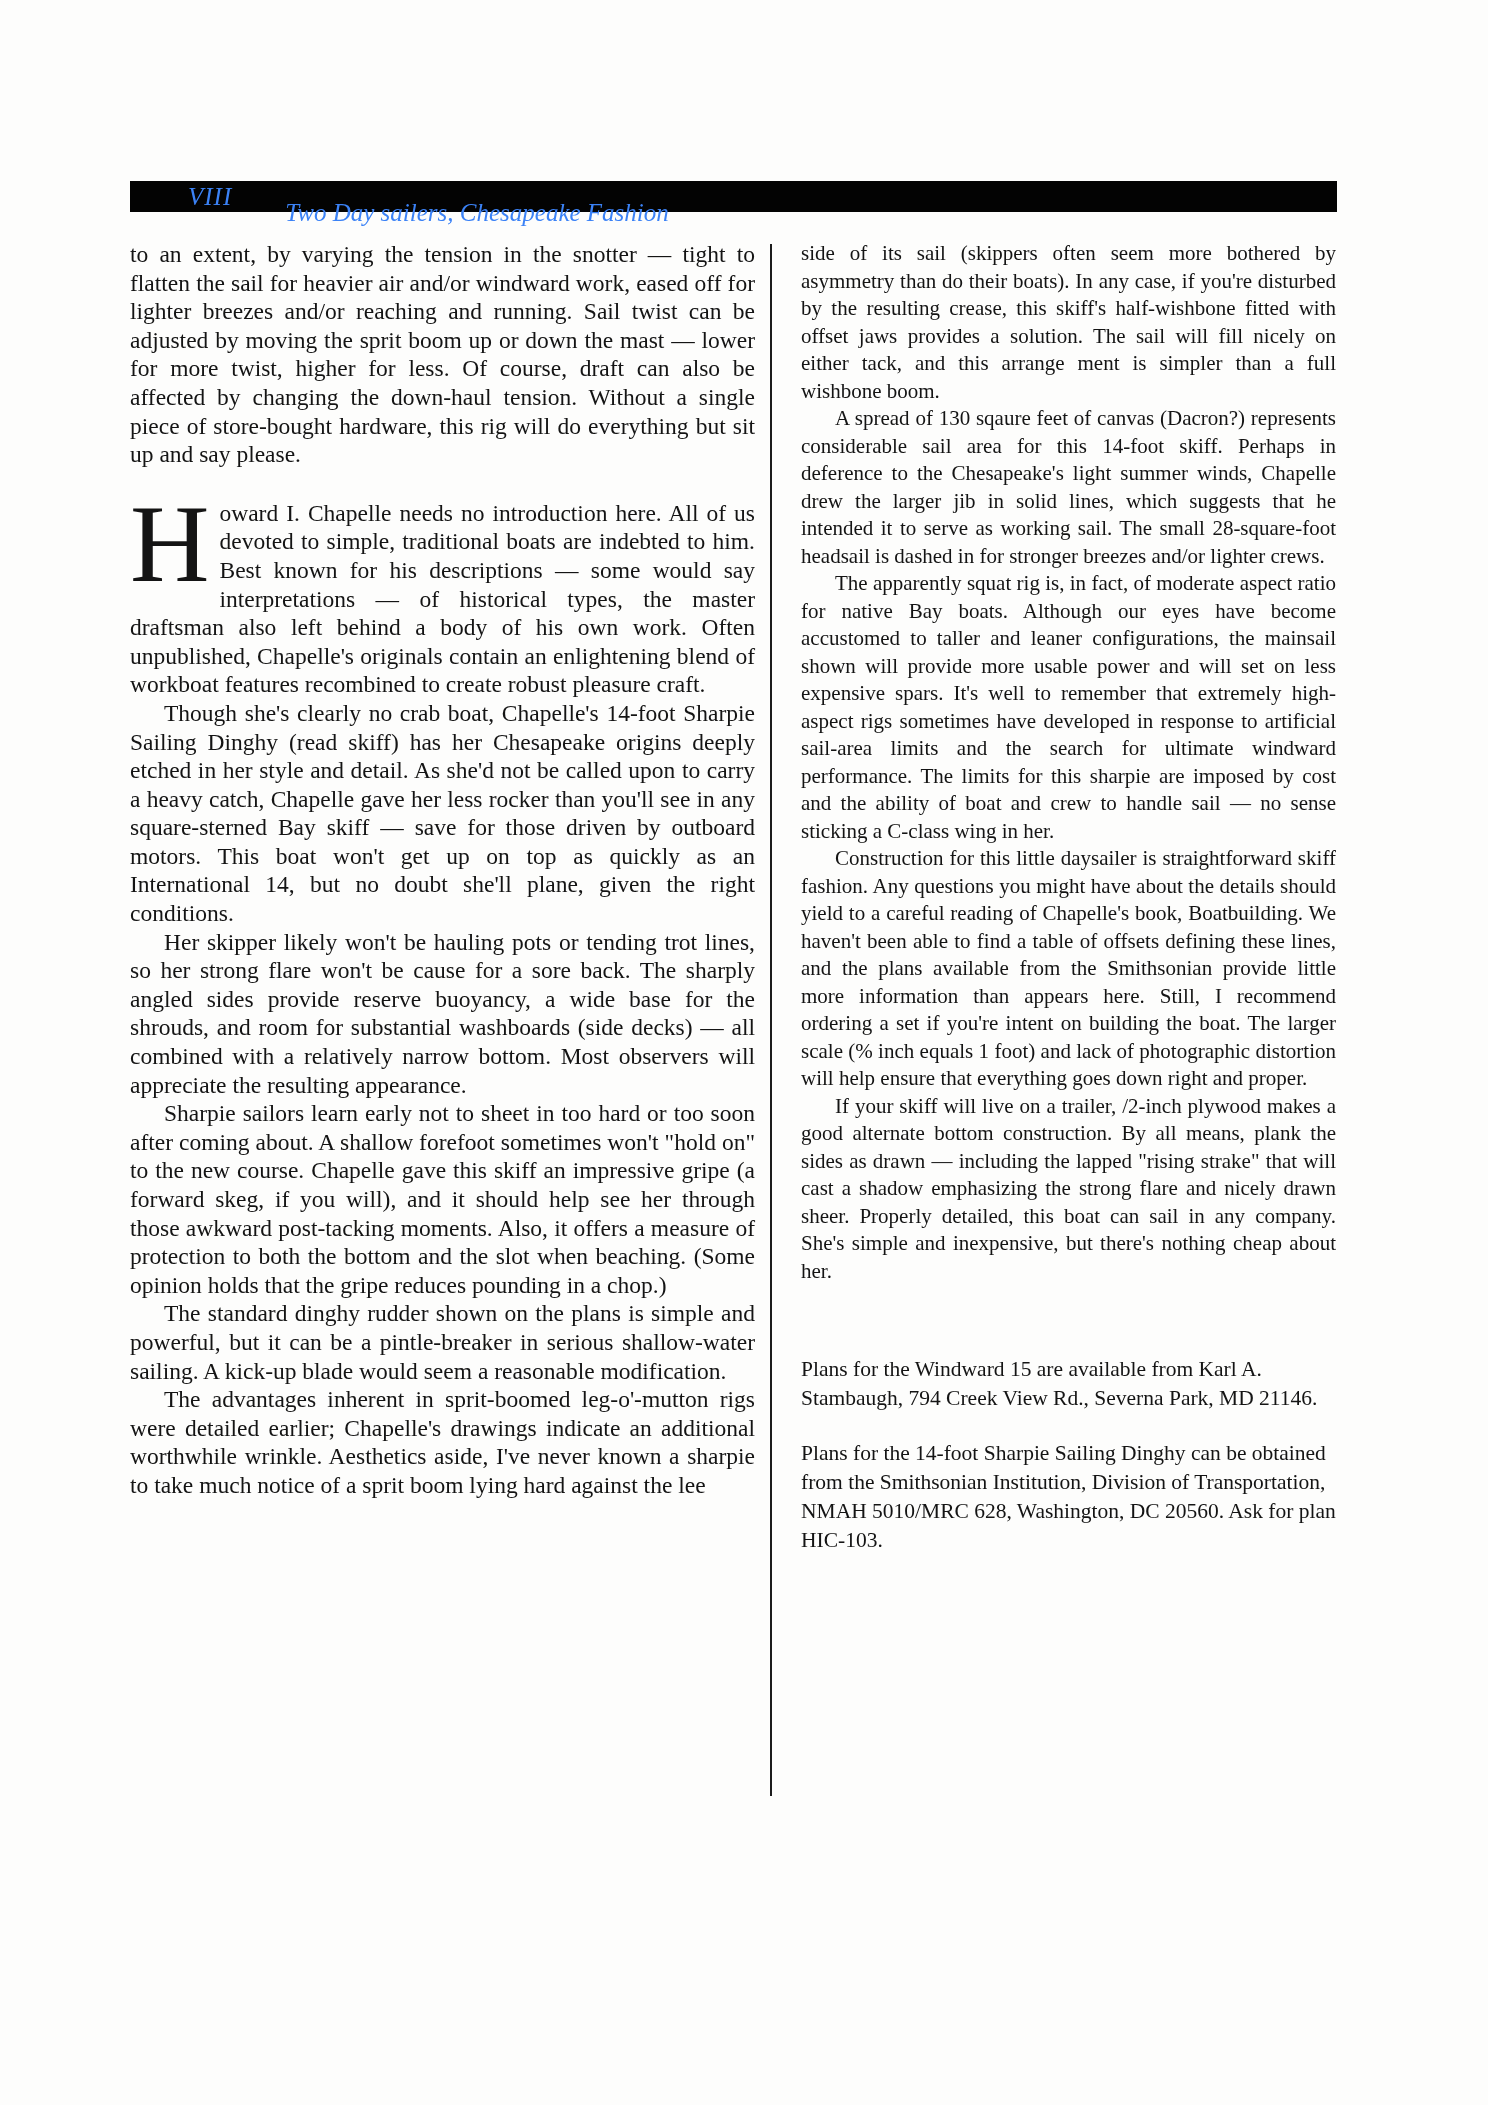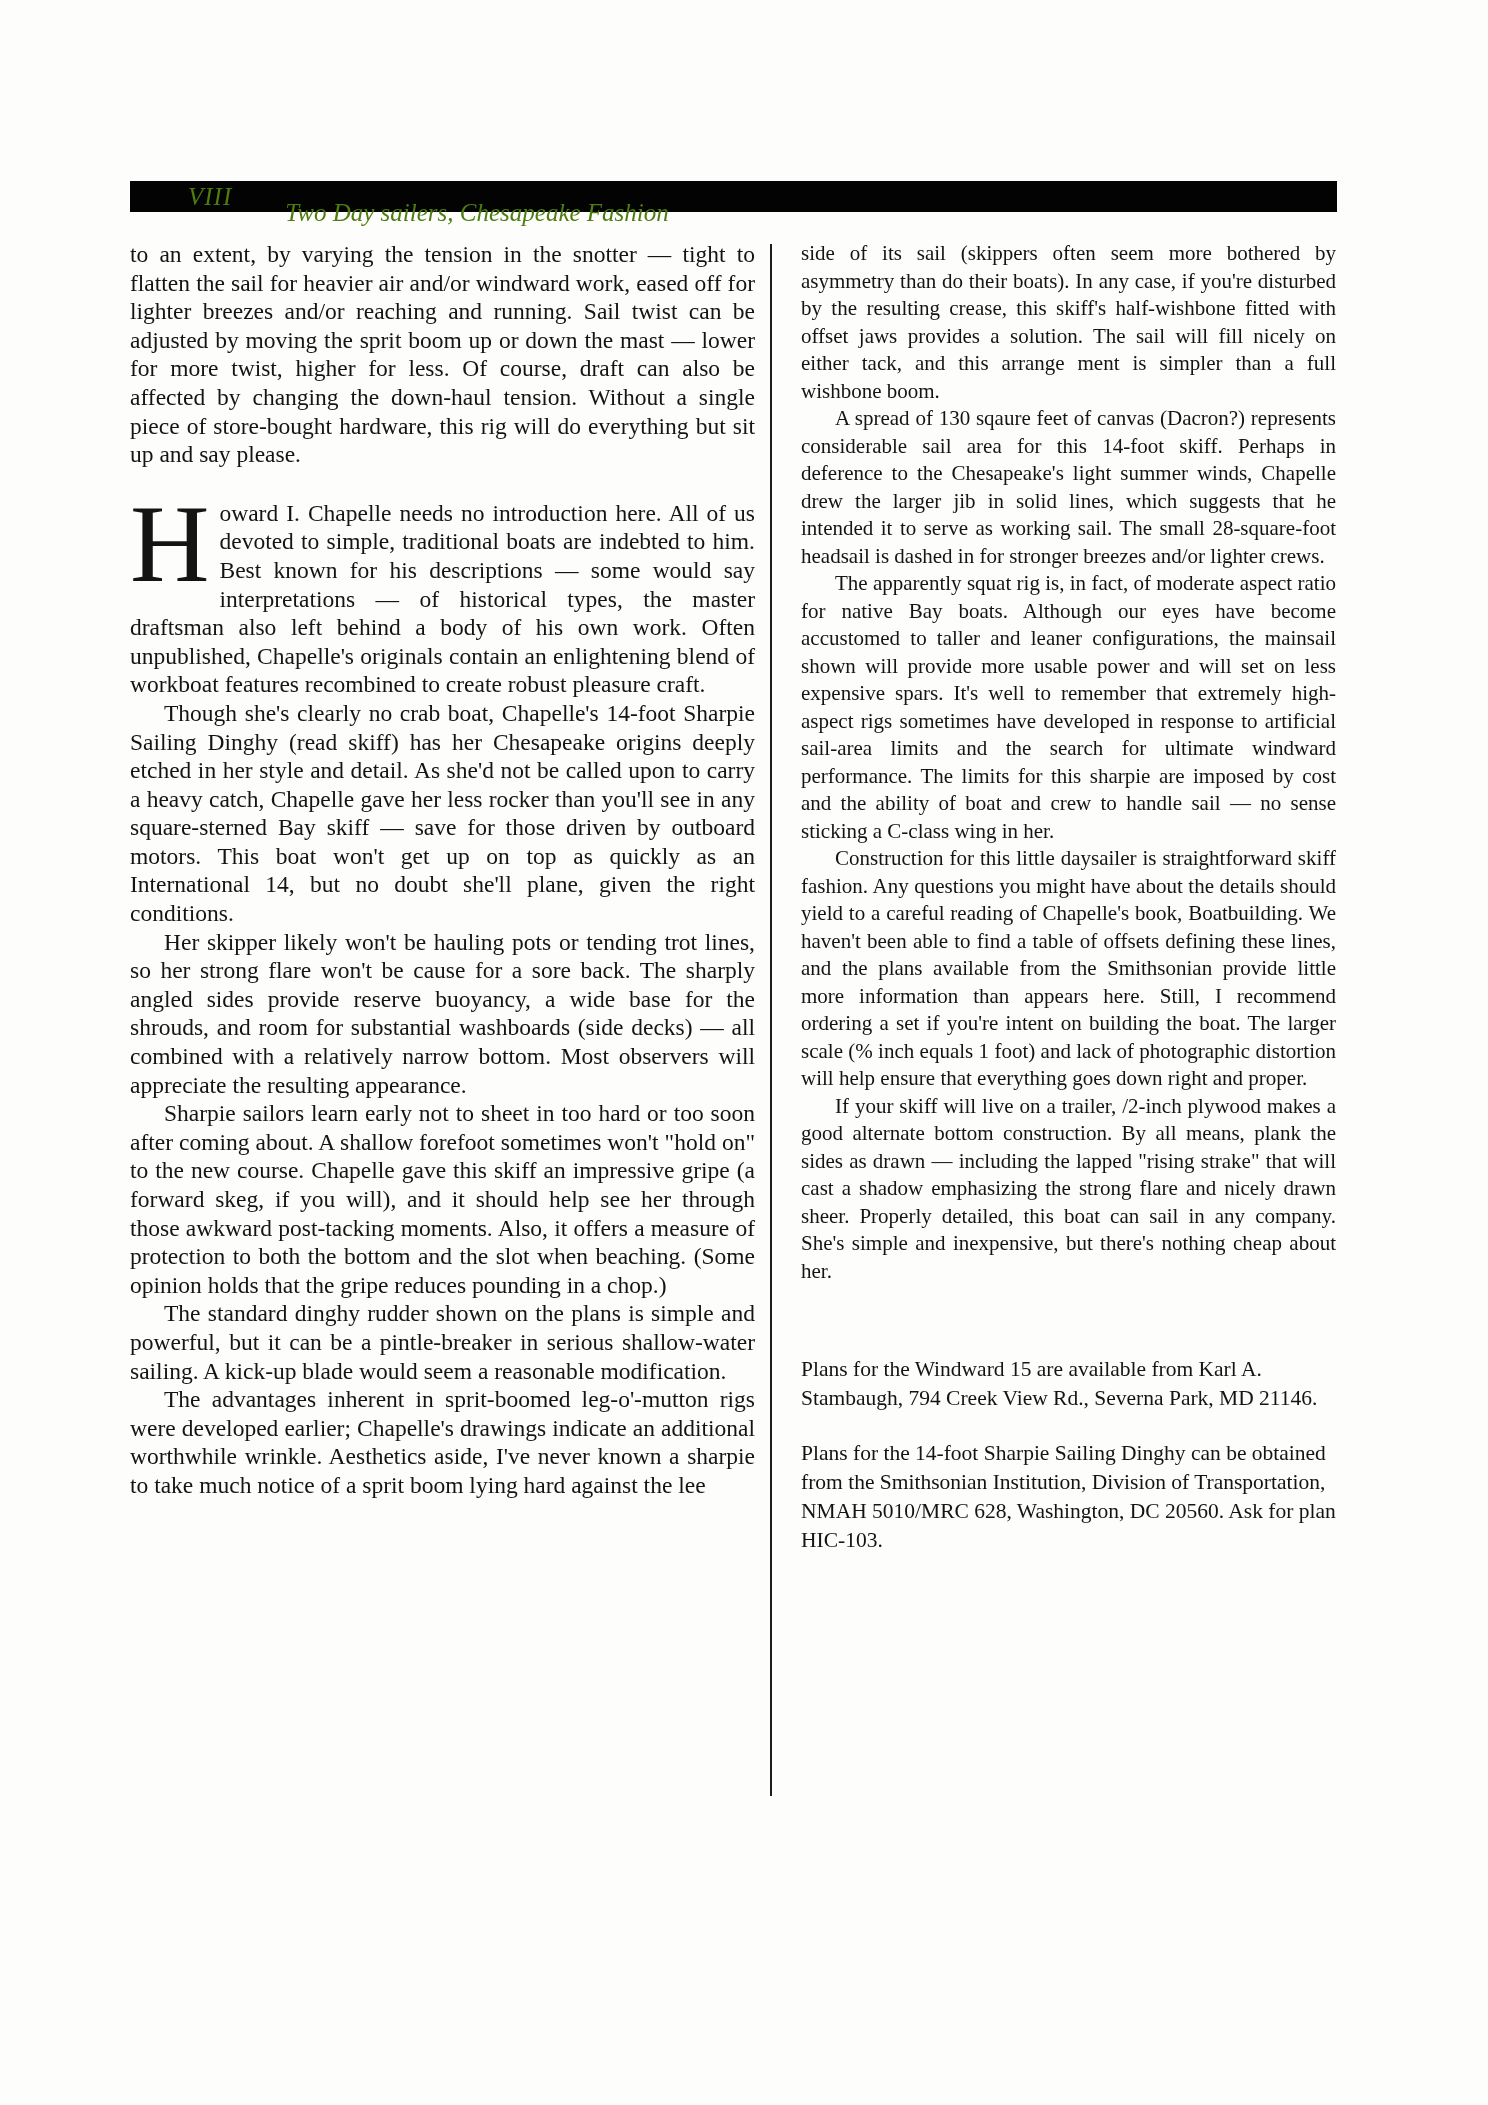--- a/index.html
+++ b/index.html
@@ -16,21 +16,21 @@
     color: #141414;
     overflow: hidden;
   }
   .header-bar {
     position: absolute;
     left: 130px;
     top: 181px;
     width: 1207px;
     height: 31px;
     background: #030303;
-    color: #4d7c0f;
+    color: #3b82f6;
     display: flex;
     align-items: center;
     font-style: italic;
     font-size: 25px;
     line-height: 31px;
     white-space: nowrap;
   }
   .header-bar .pagenum {
     margin-left: 58px;
     letter-spacing: 1px;
@@ -102,21 +102,21 @@
 
   <div class="content">
 
     <div class="col-left">
       <p>to an extent, by varying the tension in the snotter — tight to flatten the sail for heavier air and/or windward work, eased off for lighter breezes and/or reaching and running. Sail twist can be adjusted by moving the sprit boom up or down the mast — lower for more twist, higher for less. Of course, draft can also be affected by changing the down-haul tension. Without a single piece of store-bought hardware, this rig will do everything but sit up and say please.</p>
       <p class="dropcap-para"><span class="dropcap">H</span><span>oward I. Chapelle needs no introduction here. All of us devoted to simple, traditional boats are indebted to him. Best known for his descriptions — some would say interpretations — of historical types, the master draftsman also left behind a body of his own work. Often unpublished, Chapelle's originals contain an enlightening blend of workboat features recombined to create robust pleasure craft.</span></p>
       <p class="indent">Though she's clearly no crab boat, Chapelle's 14-foot Sharpie Sailing Dinghy (read skiff) has her Chesapeake origins deeply etched in her style and detail. As she'd not be called upon to carry a heavy catch, Chapelle gave her less rocker than you'll see in any square-sterned Bay skiff — save for those driven by outboard motors. This boat won't get up on top as quickly as an International 14, but no doubt she'll plane, given the right conditions.</p>
       <p class="indent">Her skipper likely won't be hauling pots or tending trot lines, so her strong flare won't be cause for a sore back. The sharply angled sides provide reserve buoyancy, a wide base for the shrouds, and room for substantial washboards (side decks) — all combined with a relatively narrow bottom. Most observers will appreciate the resulting appearance.</p>
       <p class="indent">Sharpie sailors learn early not to sheet in too hard or too soon after coming about. A shallow forefoot sometimes won't "hold on" to the new course. Chapelle gave this skiff an impressive gripe (a forward skeg, if you will), and it should help see her through those awkward post-tacking moments. Also, it offers a measure of protection to both the bottom and the slot when beaching. (Some opinion holds that the gripe reduces pounding in a chop.)</p>
       <p class="indent">The standard dinghy rudder shown on the plans is simple and powerful, but it can be a pintle-breaker in serious shallow-water sailing. A kick-up blade would seem a reasonable modification.</p>
-      <p class="indent">The advantages inherent in sprit-boomed leg-o'-mutton rigs were developed earlier; Chapelle's drawings indicate an additional worthwhile wrinkle. Aesthetics aside, I've never known a sharpie to take much notice of a sprit boom lying hard against the lee</p>
+      <p class="indent">The advantages inherent in sprit-boomed leg-o'-mutton rigs were detailed earlier; Chapelle's drawings indicate an additional worthwhile wrinkle. Aesthetics aside, I've never known a sharpie to take much notice of a sprit boom lying hard against the lee</p>
     </div>
 
     <div class="col-divider"></div>
 
     <div class="col-right">
       <p>side of its sail (skippers often seem more bothered by asymmetry than do their boats). In any case, if you're disturbed by the resulting crease, this skiff's half-wishbone fitted with offset jaws provides a solution. The sail will fill nicely on either tack, and this arrange ment is simpler than a full wishbone boom.</p>
       <p class="indent">A spread of 130 sqaure feet of canvas (Dacron?) represents considerable sail area for this 14-foot skiff. Perhaps in deference to the Chesapeake's light summer winds, Chapelle drew the larger jib in solid lines, which suggests that he intended it to serve as working sail. The small 28-square-foot headsail is dashed in for stronger breezes and/or lighter crews.</p>
       <p class="indent">The apparently squat rig is, in fact, of moderate aspect ratio for native Bay boats. Although our eyes have become accustomed to taller and leaner configurations, the mainsail shown will provide more usable power and will set on less expensive spars. It's well to remember that extremely high-aspect rigs sometimes have developed in response to artificial sail-area limits and the search for ultimate windward performance. The limits for this sharpie are imposed by cost and the ability of boat and crew to handle sail — no sense sticking a C-class wing in her.</p>
       <p class="indent"><span>Construction for this little daysailer is straightforward skiff fashion. Any questions you might have about the details should yield to a careful reading of Chapelle's book, </span><span class="italic-inline">Boatbuilding</span><span>. We haven't been able to find a table of offsets defining these lines, and the plans available from the Smithsonian provide little more information than appears here. Still, I recommend ordering a set if you're intent on building the boat. The larger scale (% inch equals 1 foot) and lack of photographic distortion will help ensure that everything goes down right and proper.</span></p>
       <p class="indent">If your skiff will live on a trailer, /2-inch plywood makes a good alternate bottom construction. By all means, plank the sides as drawn — including the lapped "rising strake" that will cast a shadow emphasizing the strong flare and nicely drawn sheer. Properly detailed, this boat can sail in any company. She's simple and inexpensive, but there's nothing cheap about her.</p>

